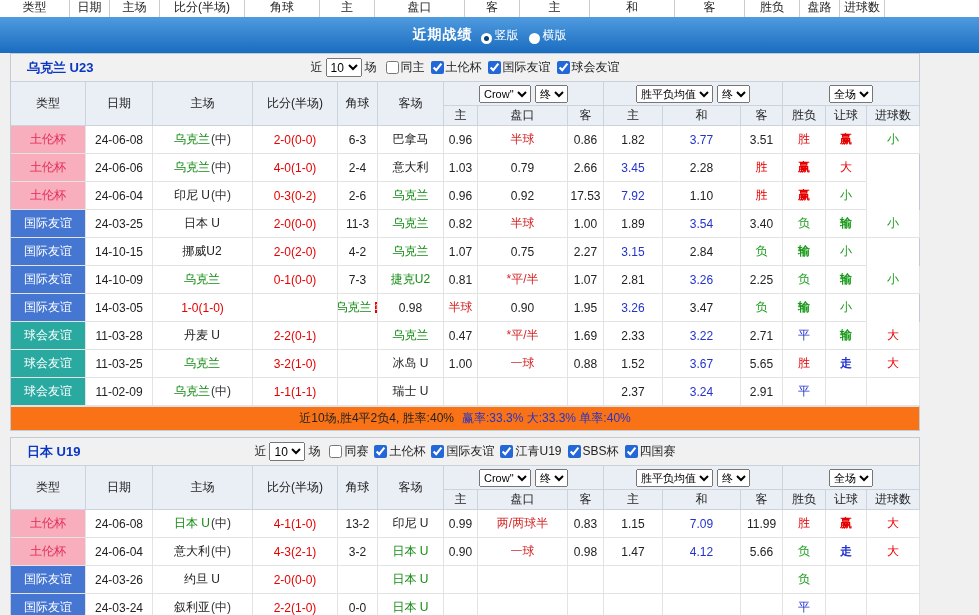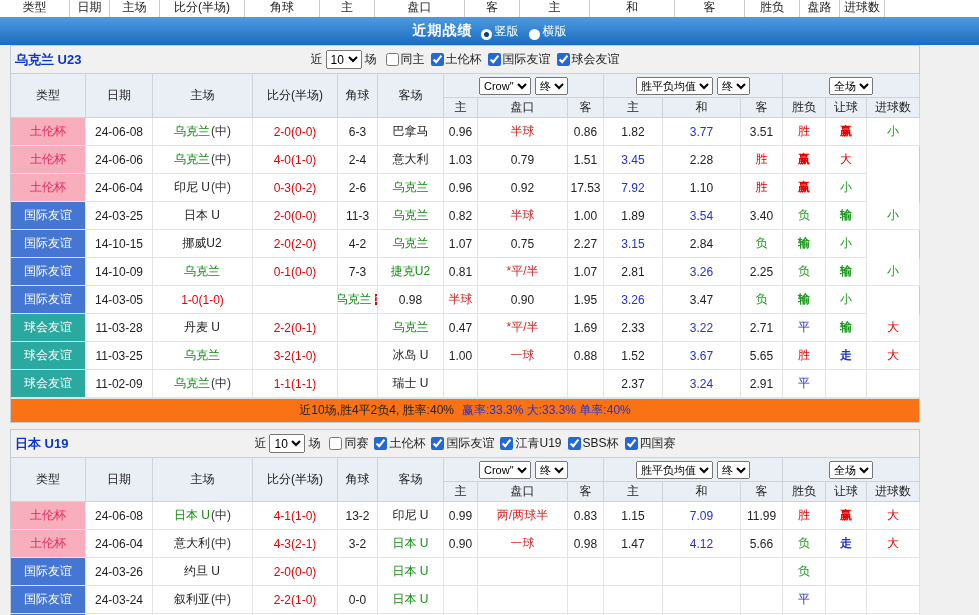--- a/index.html
+++ b/index.html
@@ -4,33 +4,33 @@
 <style>
   *{margin:0;padding:0;box-sizing:border-box}
   html,body{width:979px;height:615px;overflow:hidden}
   body{background:#f0f0f0;font-family:"Liberation Sans","DejaVu Sans",sans-serif;font-size:12px;color:#222}
 
   
   .top-partial{display:flex;height:17px;background:#fff;align-items:flex-end;overflow:hidden}
   .tp-cell{height:100%;display:flex;align-items:flex-end;justify-content:center;border-right:1px solid #ccc;font-size:12px;padding-bottom:1px;white-space:nowrap;overflow:hidden}
 
   
-  .banner{height:28px;background:linear-gradient(180deg,#4f9bdf,#1a6cc0);display:flex;align-items:center;justify-content:center;color:#fff;gap:8px}
+  .banner{height:36px;background:linear-gradient(180deg,#4f9bdf,#1a6cc0);display:flex;align-items:center;justify-content:center;color:#fff;gap:8px}
   .banner-title{font-weight:bold;font-size:14px;letter-spacing:1px}
   .radio-group{display:inline-flex;align-items:center;gap:10px}
   .radio-item{display:inline-flex;align-items:flex-end;gap:3px;cursor:pointer}
   .radio{width:11px;height:11px;border-radius:50%;background:#fff;display:inline-block;position:relative}
   .radio.on::after{content:"";position:absolute;left:3px;top:3px;width:5px;height:5px;border-radius:50%;background:#0b3e73}
 
   
   .section{width:910px;margin-left:10px;background:#fff;border:1px solid #c3ccd5;
            --cols:75px 67px 100px 85px 40px 66px 34px 90px 36px 59px 78px 42px 43px 41px 53px}
   .sec2{margin-top:6px}
   .filter{height:28px;background:#f1f1f2;border-bottom:1px solid #c9d2da;position:relative;display:flex;align-items:center}
-  .team{position:absolute;left:4px;font-weight:bold;font-size:13px;color:#0a36c4}
+  .team{position:absolute;left:16px;font-weight:bold;font-size:13px;color:#0a36c4}
   .fc{margin:0 auto;display:flex;align-items:center;gap:3px}
   .fc select{height:19px;font-size:12px}
   .cbs{display:inline-flex;align-items:center}
   .cb{display:inline-flex;align-items:center;margin-left:6px;cursor:pointer}
   .cb input{width:13px;height:13px;margin-right:2px;accent-color:#2468d8}
 
   
   .thead{display:grid;grid-template-columns:var(--cols);grid-template-rows:24px 20px;background:#eaeff5}
   .th{display:flex;align-items:center;justify-content:center;gap:4px;border-right:1px solid #cbd3dc;border-bottom:1px solid #cbd3dc;font-size:12px;white-space:nowrap}
   .th select{height:18px;font-size:11px;max-width:96%}
@@ -178,21 +178,21 @@
           <span class="tname hl">乌克兰</span>
           <span class="tsuffix">(中)</span>
         </div>
     <div class="td c-score">4-0(1-0)</div>
     <div class="td c-corner">2-4</div>
     <div class="td c-away">
           <span class="tname">意大利</span>
         </div>
     <div class="td c-ah">1.03</div>
     <div class="td c-aa">0.79</div>
-    <div class="td c-eh">1.51</div>
+    <div class="td c-eh">2.66</div>
     <div class="td c-ed">3.45</div>
     <div class="td c-ea">2.28</div>
     <div class="td c-res" style="color: rgb(230, 0, 0);">胜</div>
     <div class="td c-let" style="color: rgb(230, 0, 0);">赢</div>
     <div class="td c-goal" style="color: rgb(230, 0, 0);">大</div>
   </div>
 
   <div class="tr">
     <div class="td c-type t-toulon">土伦杯</div>
     <div class="td c-date">24-06-04</div>

